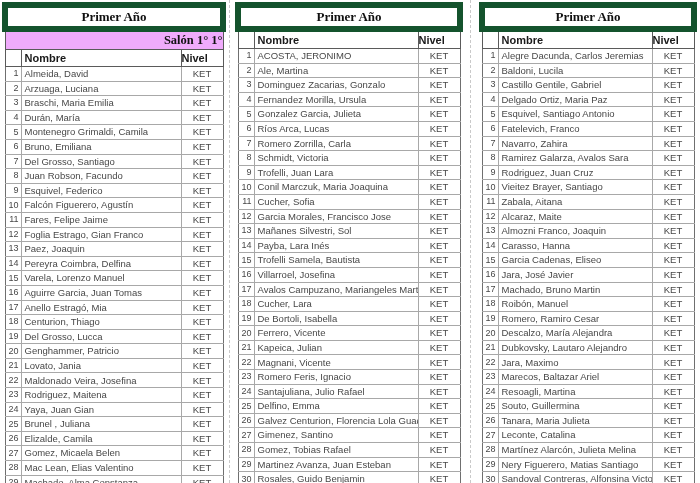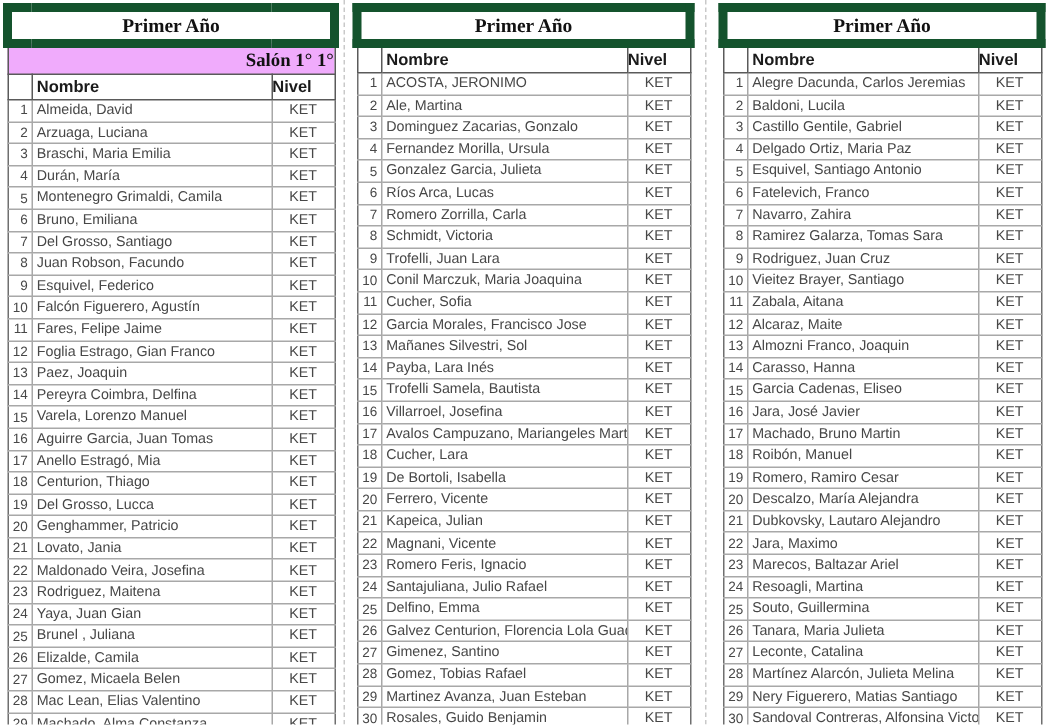--- a/index.html
+++ b/index.html
@@ -496,21 +496,21 @@
         <td class="name">Fatelevich, Franco</td>
         <td class="level">KET</td>
       </tr>
       <tr>
         <td class="num">7</td>
         <td class="name">Navarro, Zahira</td>
         <td class="level">KET</td>
       </tr>
       <tr>
         <td class="num">8</td>
-        <td class="name">Ramirez Galarza, Tomas Sara</td>
+        <td class="name">Ramirez Galarza, Avalos Sara</td>
         <td class="level">KET</td>
       </tr>
       <tr>
         <td class="num">9</td>
         <td class="name">Rodriguez, Juan Cruz</td>
         <td class="level">KET</td>
       </tr>
       <tr>
         <td class="num">10</td>
         <td class="name">Vieitez Brayer, Santiago</td>

